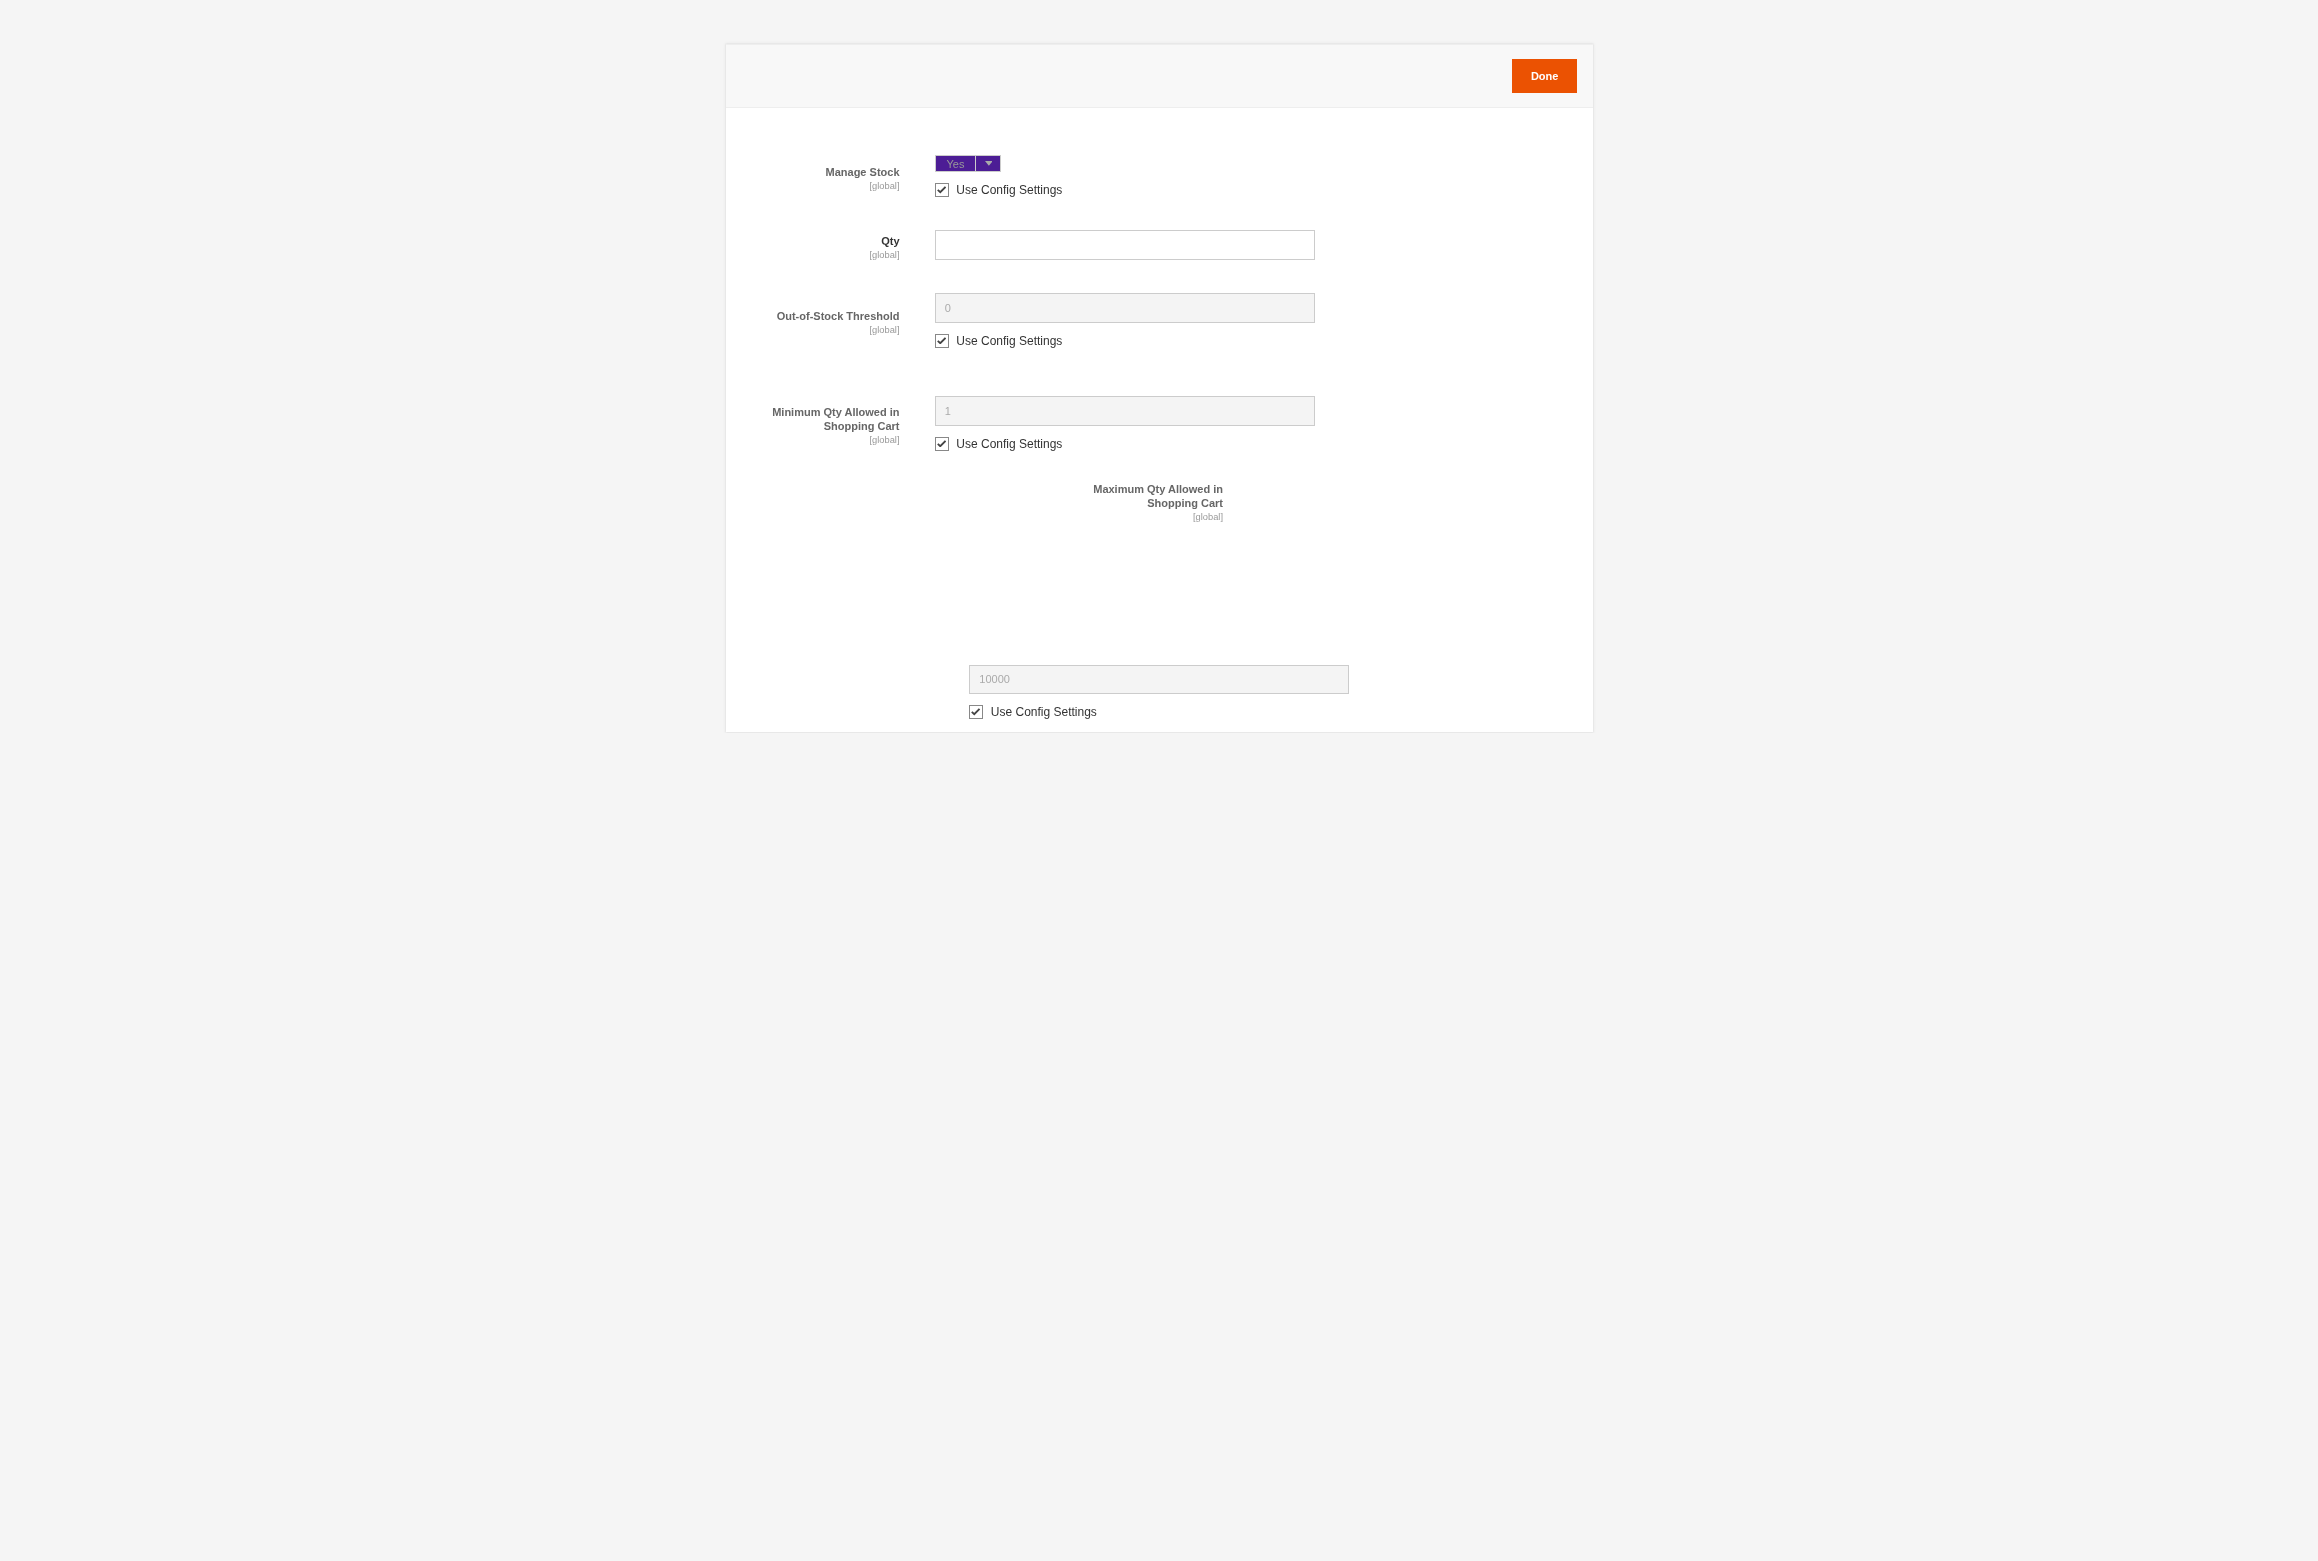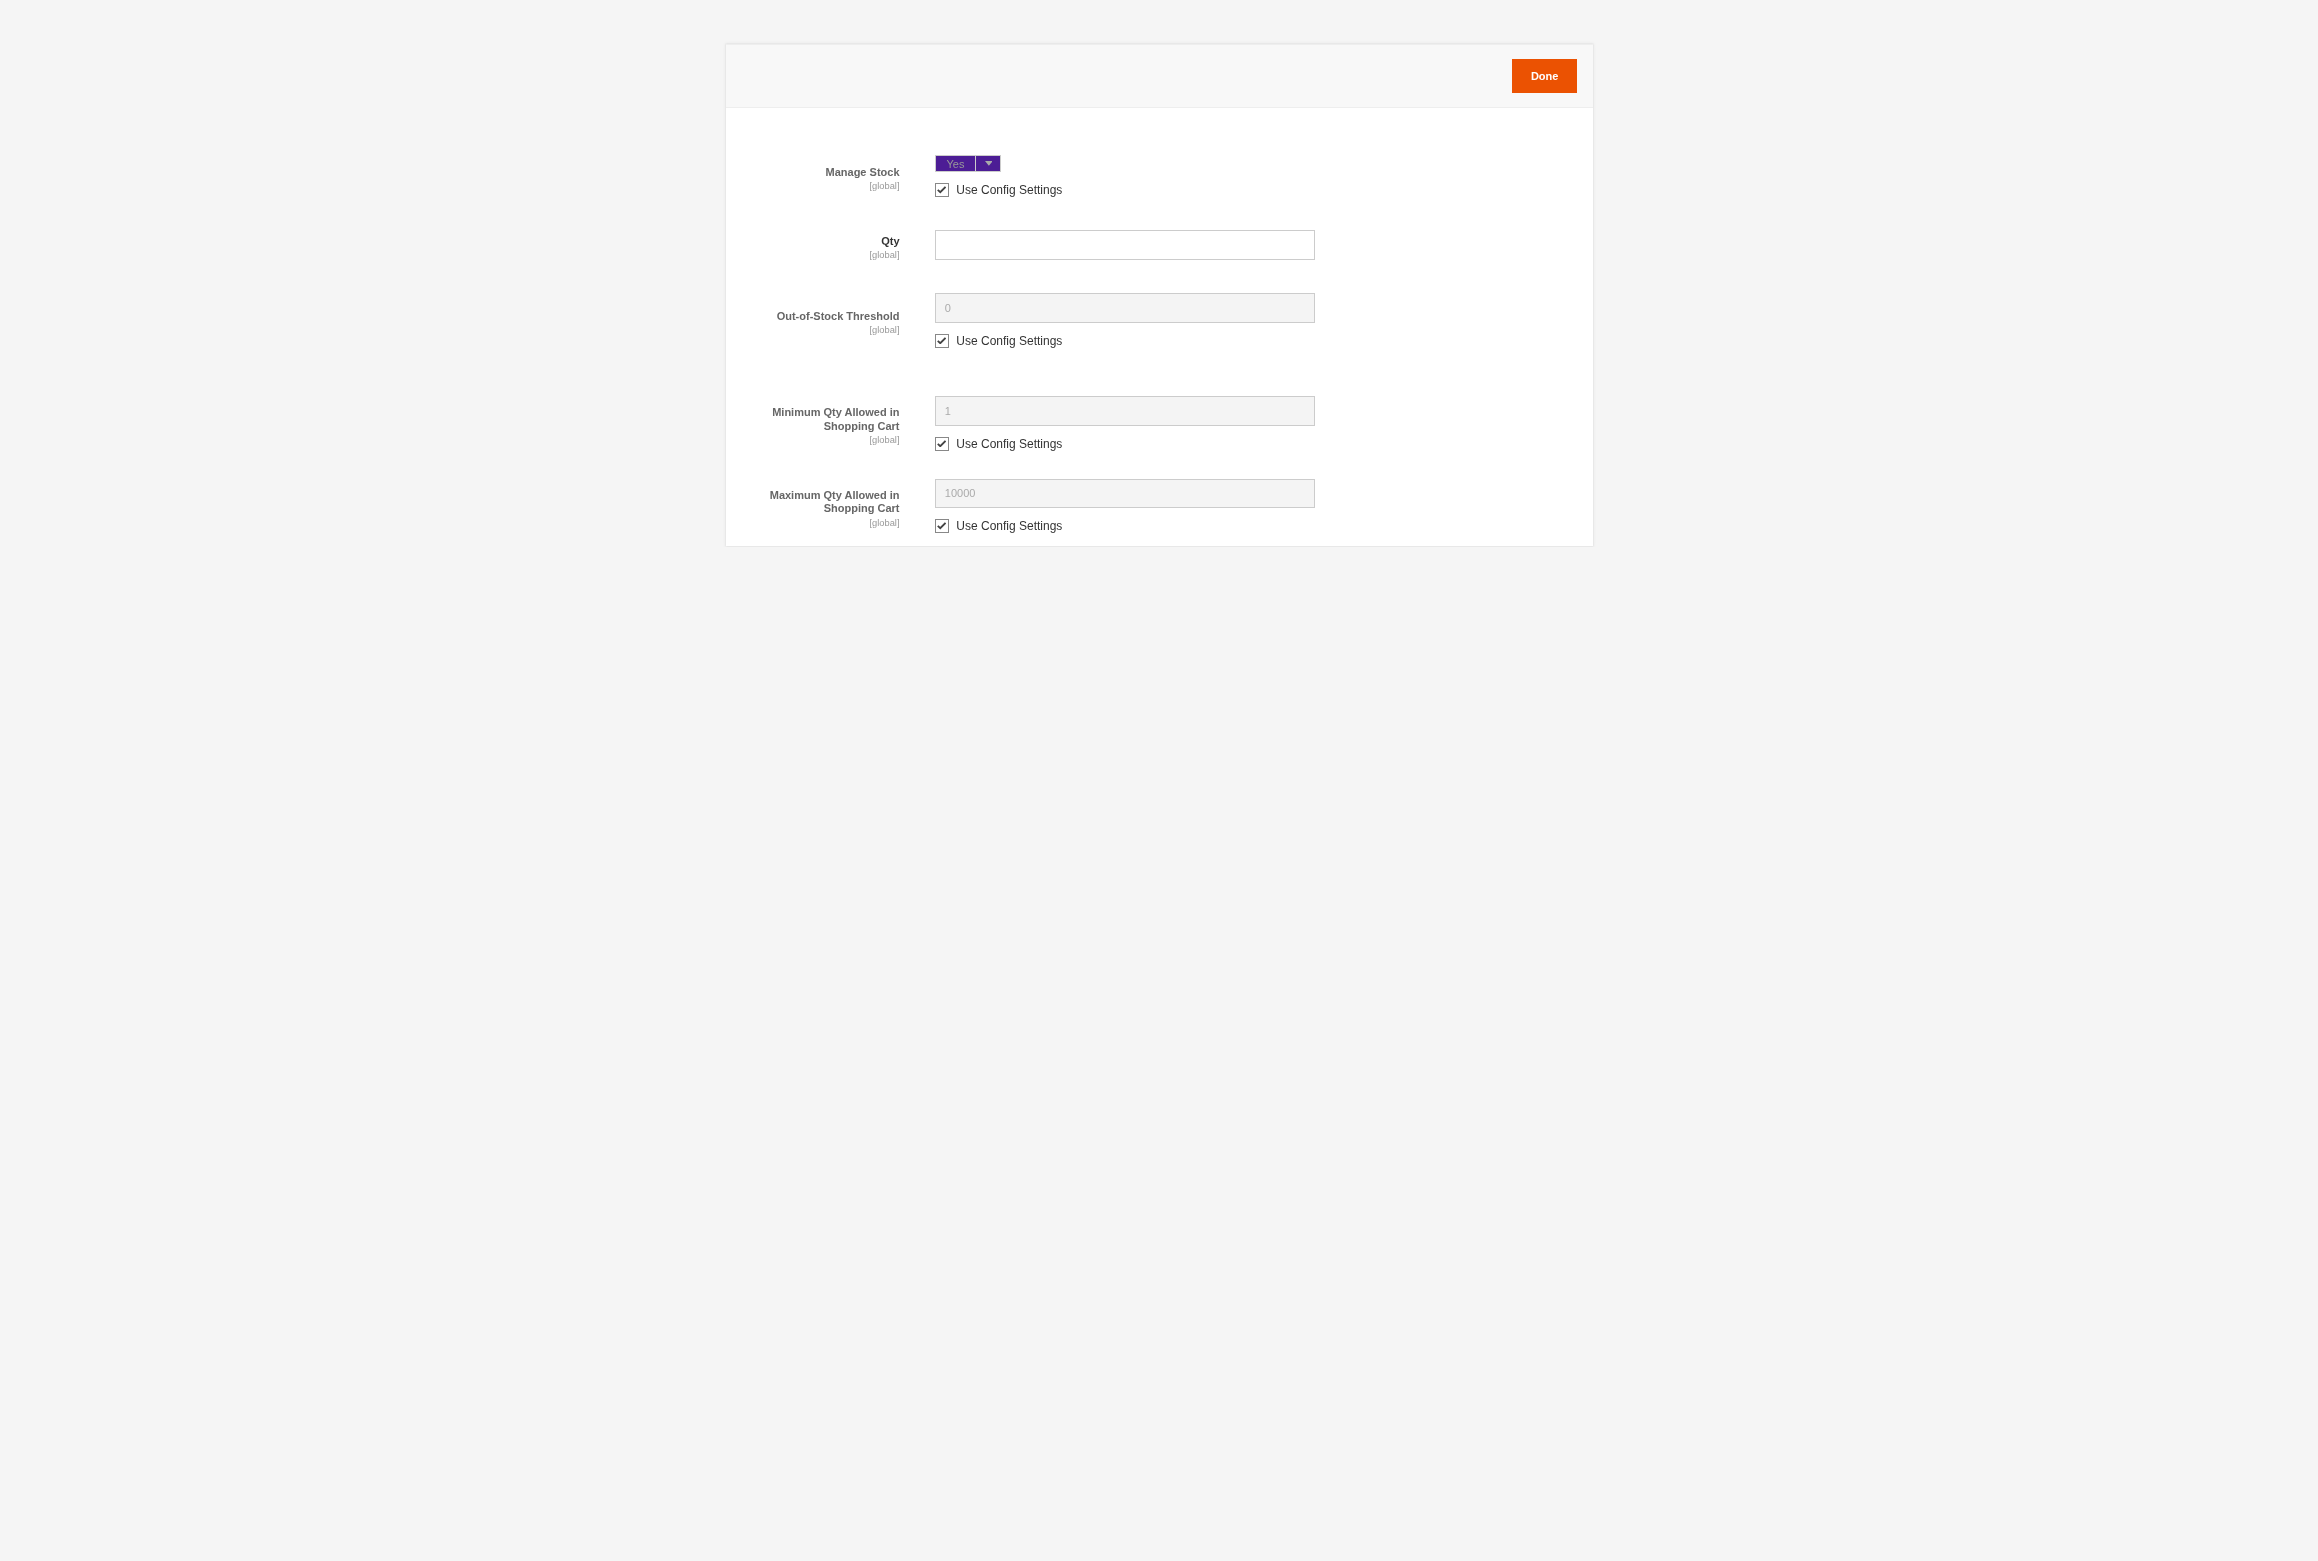--- a/index.html
+++ b/index.html
@@ -234,21 +234,21 @@
             <div class="chk">
               <svg viewBox="0 0 12 10">
                   <polyline points="1,5 4.2,8 11,1"></polyline>
                 </svg>
             </div>
             <span class="chk-label">Use Config Settings</span>
           </div>
         </div>
       </div>
 
-      <div class="form-row tight" style="margin-bottom:4.7px;">
+      <div class="form-row tight" style="margin-bottom:4.7px;flex-direction:column;">
         <div class="label-col">
           <span class="field-label">Maximum Qty Allowed in Shopping Cart</span>
           <span class="field-scope">[global]</span>
         </div>
         <div class="control-col">
           <input type="text" class="text-input disabled" disabled="" value="10000" style="">
           <div class="config-row">
             <div class="chk">
               <svg viewBox="0 0 12 10">
                   <polyline points="1,5 4.2,8 11,1"></polyline>

